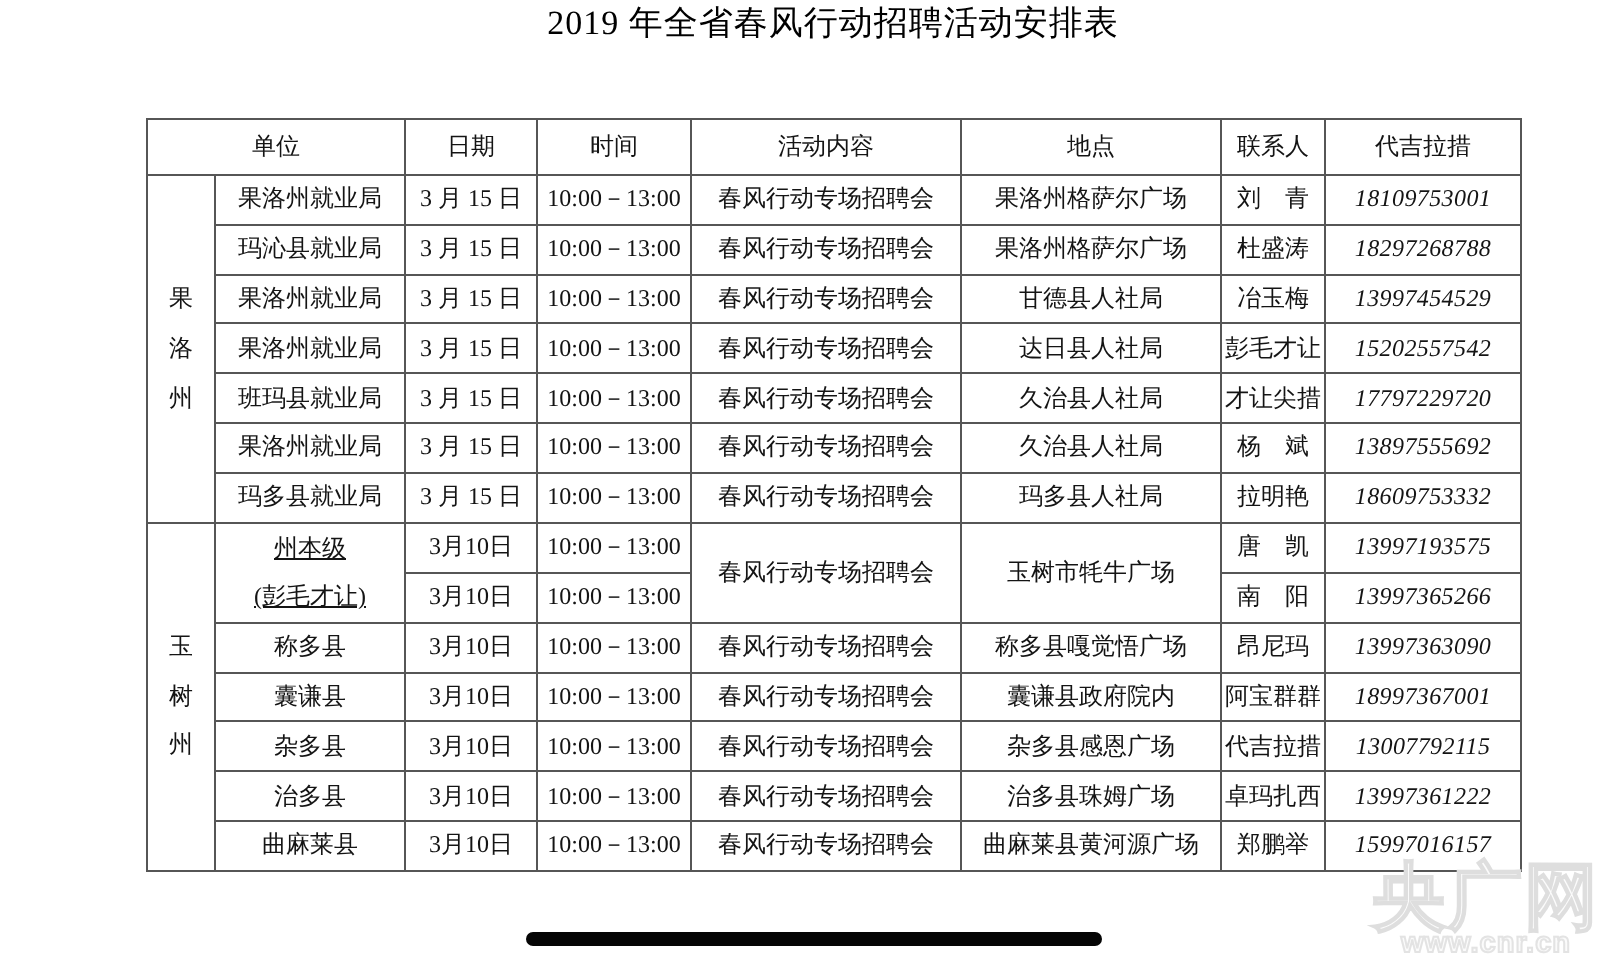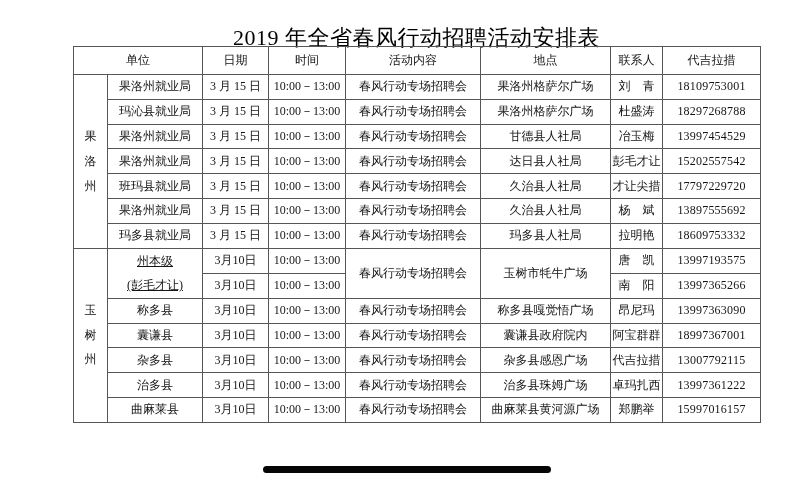--- a/index.html
+++ b/index.html
@@ -8,31 +8,31 @@
     width: 800px; height: 484px;
     font-family: "Liberation Serif", "DejaVu Serif", serif;
     color: #111;
     position: relative;
     overflow: hidden;
   }
   .page { position: relative; width: 800px; height: 484px; background: #fff; }
 
   .doc-title {
     position: absolute;
-    top: 23px; left: 73px; width: 687px;
+    top: 0; left: 73px; width: 687px;
     text-align: center;
-    font-size: 22px;
+    font-size: 17px;
     font-weight: 400;
     letter-spacing: 0.5px;
     color: #000;
   }
 
   table.schedule {
     position: absolute;
-    top: 46px; left: 73px;
+    top: 59px; left: 73px;
     width: 687px;
     border-collapse: collapse;
     table-layout: fixed;
     border: 1.5px solid #3c3c3c;
     padding-left: 32px;
   }
   table.schedule td, table.schedule th {
     border: 1px solid #565656;
     font-size: 12px;
     font-weight: 400;
@@ -47,21 +47,21 @@
   table.schedule tbody tr { height: 24.8px; }
   th { font-weight: 400; }
 
   .group-cell span {
     display: block;
     line-height: 24.6px;
     font-size: 12px;
   }
   .unit-two-line div { line-height: 24.6px; text-decoration: underline; }
 
-  .phone-cell { letter-spacing: 0.2px; }
+  .phone-cell { letter-spacing: 0.2px; font-style: italic; }
 
   .black-bar {
     position: absolute;
     left: 263px; top: 466px;
     width: 288px; height: 7px;
     background: #050505;
     border-radius: 4px;
   }
 
   .watermark {
@@ -253,14 +253,18 @@
         <td>春风行动专场招聘会</td>
         <td>曲麻莱县黄河源广场</td>
         <td>郑鹏举</td>
         <td class="phone-cell">15997016157</td>
       </tr>
     </tbody>
   </table>
 
   <div class="black-bar"></div>
 
+  <div class="watermark">
+    <span class="wm-name">央广网</span>
+    <span class="wm-url">www.cnr.cn</span>
+  </div>
 
 </div>
 
 </body></html>

